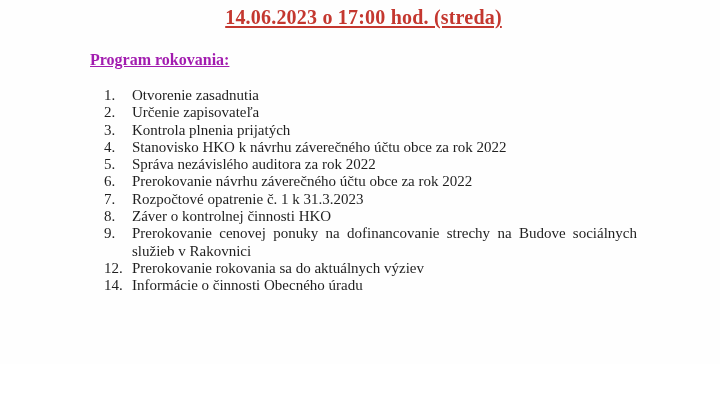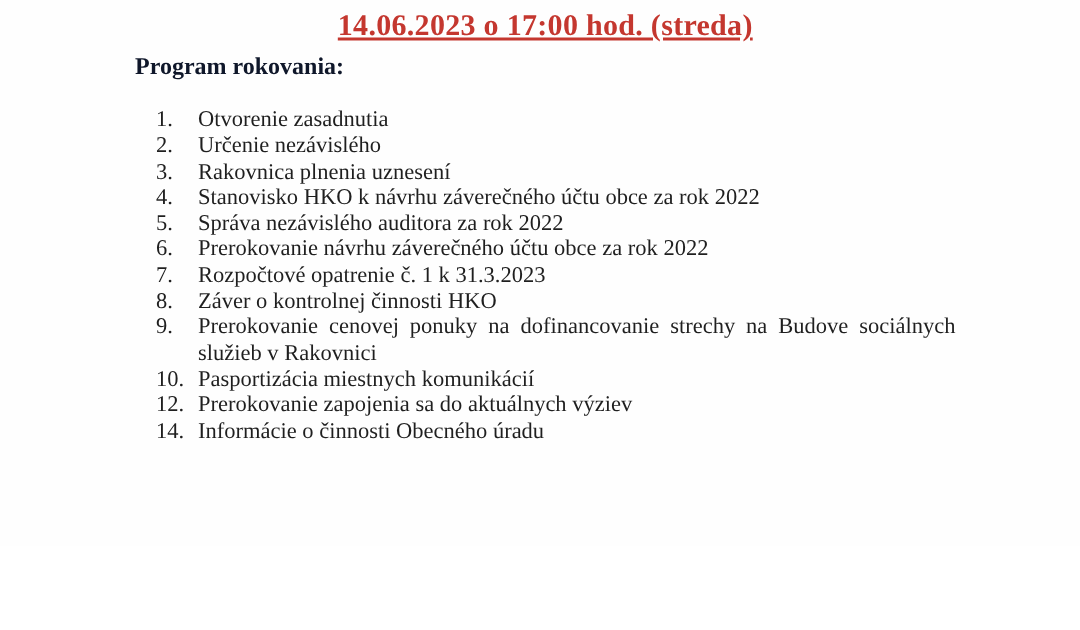--- a/index.html
+++ b/index.html
@@ -26,24 +26,25 @@
     display: block;
     text-align: center;
     font-size: 20px;
     font-weight: bold;
     letter-spacing: 0.2px;
     text-decoration: underline;
     text-underline-offset: 2px;
     text-decoration-thickness: 1.5px;
   }
   .section-title {
-    margin-top: 7px;
+    margin-top: 22px;
     font-size: 16px;
     font-weight: bold;
-    color: #0f172a;
+    color: #a21caf;
+    text-decoration: underline;
   }
   .agenda {
     margin: 18px 0 0 0;
     padding: 0 0 0 14px;
     list-style: none;
   }
   .agenda-item {
     display: flex;
     align-items: flex-start;
     font-size: 15px;
@@ -68,26 +69,26 @@
     <div class="date-heading" style="color: rgb(196, 55, 47);">14.06.2023 o 17:00 hod. (streda)</div>
     <div class="section-title">Program rokovania:</div>
     <ol class="agenda">
   <li class="agenda-item">
     <span class="num">1.</span>
     <span class="txt">Otvorenie zasadnutia</span>
   </li>
 
   <li class="agenda-item">
     <span class="num">2.</span>
-    <span class="txt">Určenie nezávislého</span>
+    <span class="txt">Určenie zapisovateľa</span>
   </li>
 
   <li class="agenda-item">
     <span class="num">3.</span>
-    <span class="txt">Rakovnica plnenia uznesení</span>
+    <span class="txt">Kontrola plnenia prijatých</span>
   </li>
 
   <li class="agenda-item">
     <span class="num">4.</span>
     <span class="txt">Stanovisko HKO k návrhu záverečného účtu obce za rok 2022</span>
   </li>
 
   <li class="agenda-item">
     <span class="num">5.</span>
     <span class="txt">Správa nezávislého auditora za rok 2022</span>
@@ -106,29 +107,25 @@
   <li class="agenda-item">
     <span class="num">8.</span>
     <span class="txt">Záver o kontrolnej činnosti HKO</span>
   </li>
 
   <li class="agenda-item">
     <span class="num">9.</span>
     <span class="txt justified">Prerokovanie cenovej ponuky na dofinancovanie strechy na Budove sociálnych služieb v Rakovnici</span>
   </li>
 
-  <li class="agenda-item">
-    <span class="num">10.</span>
-    <span class="txt">Pasportizácia miestnych komunikácií</span>
-  </li>
 
 
   <li class="agenda-item">
     <span class="num">12.</span>
-    <span class="txt">Prerokovanie zapojenia sa do aktuálnych výziev</span>
+    <span class="txt">Prerokovanie rokovania sa do aktuálnych výziev</span>
   </li>
 
 
   <li class="agenda-item">
     <span class="num">14.</span>
     <span class="txt">Informácie o činnosti Obecného úradu</span>
   </li>
 
 
 

